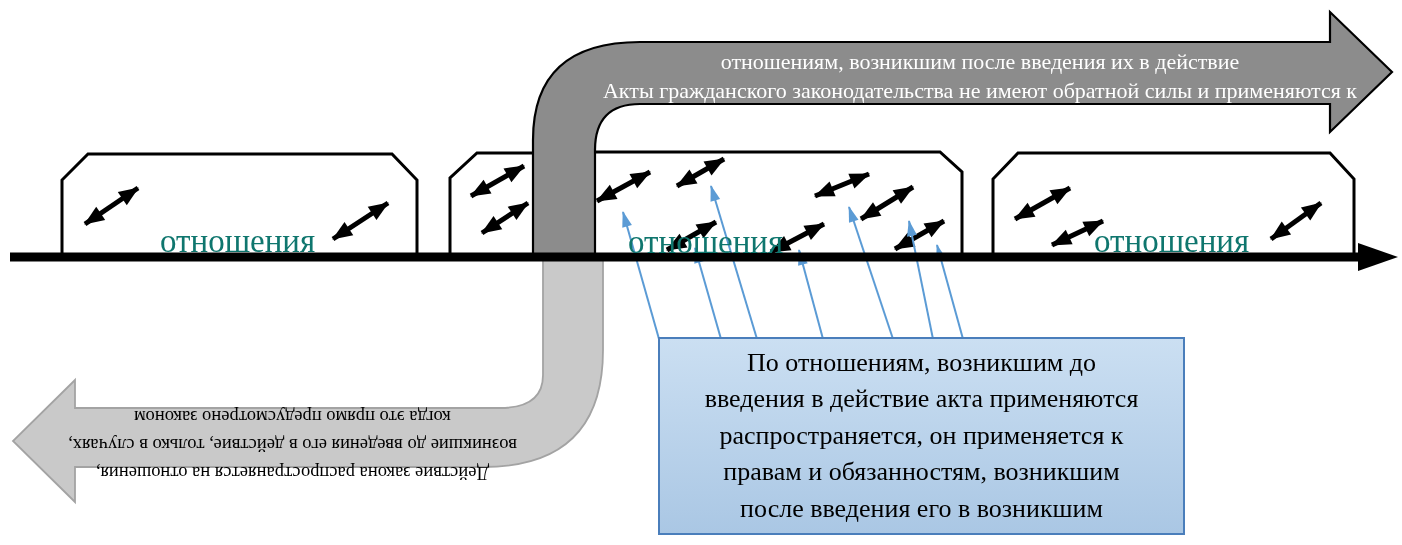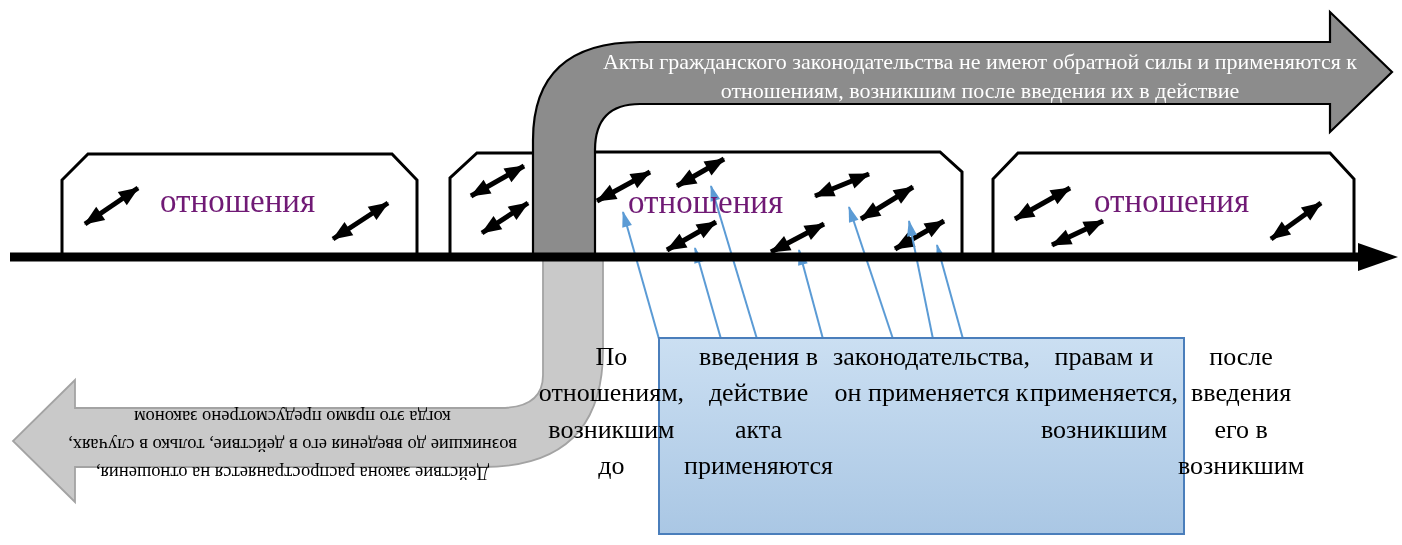--- a/index.html
+++ b/index.html
@@ -11,26 +11,26 @@
   .plaque{fill:var(--box-fill,#ffffff);stroke:var(--box-outline,#000000);stroke-width:3;}
   .fwd-shape{fill:var(--dark-arrow,#8c8c8c);stroke:#000000;stroke-width:2.2;}
   .back-shape{fill:var(--light-arrow,#c9c9c9);stroke:var(--light-arrow-outline,#a3a3a3);stroke-width:1.8;}
   .rel{stroke:#000000;stroke-width:5;}
   .pointer{stroke:var(--pointer-blue,#5b9bd5);stroke-width:2;}
   .tl{stroke:#000000;stroke-width:9;}
   .txt{position:absolute;text-align:center;}
   .fwd-text{left:580px;top:47px;width:800px;font-size:22px;line-height:29px;color:#ffffff;}
   .back-text{left:30px;top:403px;width:525px;font-size:18.5px;line-height:28px;color:#000;
     transform:rotate(180deg);}
-  .rel-label{position:absolute;font-size:33px;line-height:34px;color:#701a75;white-space:nowrap;}
+  .rel-label{position:absolute;font-size:33px;line-height:34px;color:#0f766e;white-space:nowrap;margin-top:40px;}
   .info-box{
     position:absolute;left:658px;top:337px;width:527px;height:198px;box-sizing:border-box;
     border:2px solid var(--info-border,#4a7ebb);
     background:linear-gradient(180deg,var(--info-fill-top,#cbdff2),var(--info-fill-bottom,#aac7e4));
-    display:flex;flex-direction:row;justify-content:center;text-align:center;
+    display:flex;flex-direction:column;justify-content:center;text-align:center;
     font-size:26px;line-height:36.4px;color:#000;
   }
 </style>
 </head>
 <body>
 
 <div class="stage">
 
   <svg width="1402" height="545" viewBox="0 0 1402 545">
     <defs>
@@ -78,35 +78,35 @@
       <line class="pointer" x1="893" y1="339" x2="849" y2="207" marker-end="url(#mBlue)"></line>
       <line class="pointer" x1="933" y1="339" x2="909" y2="221" marker-end="url(#mBlue)"></line>
       <line class="pointer" x1="963" y1="339" x2="937" y2="245" marker-end="url(#mBlue)"></line>
     </g>
 
     <line class="tl" x1="10" y1="257" x2="1360" y2="257"></line>
     <polygon fill="#000000" points="1358,243 1398,257 1358,271"></polygon>
   </svg>
 
   <div class="txt fwd-text">
+    <div>отношениям, возникшим после введения их в действие</div>
     <div>Акты гражданского законодательства не имеют обратной силы и применяются к</div>
-    <div>отношениям, возникшим после введения их в действие</div>
   </div>
 
   <div class="txt back-text">
     <div>Действие закона распространяется на отношения,</div>
     <div>возникшие до введения его в действие, только в случаях,</div>
     <div>когда это прямо предусмотрено законом</div>
   </div>
 
   <div class="rel-label" style="left:160px;top:184px;">отношения</div>
   <div class="rel-label" style="left:628px;top:185px;">отношения</div>
   <div class="rel-label" style="left:1094px;top:184px;">отношения</div>
 
   <div class="info-box">
     <div>По отношениям, возникшим до</div>
     <div>введения в действие акта применяются</div>
-    <div>законодательства, он применяется к</div>
-    <div>правам и применяется, возникшим</div>
+    <div>распространяется, он применяется к</div>
+    <div>правам и обязанностям, возникшим</div>
     <div>после введения его в возникшим</div>
   </div>
 
 </div>
 
 </body></html>

